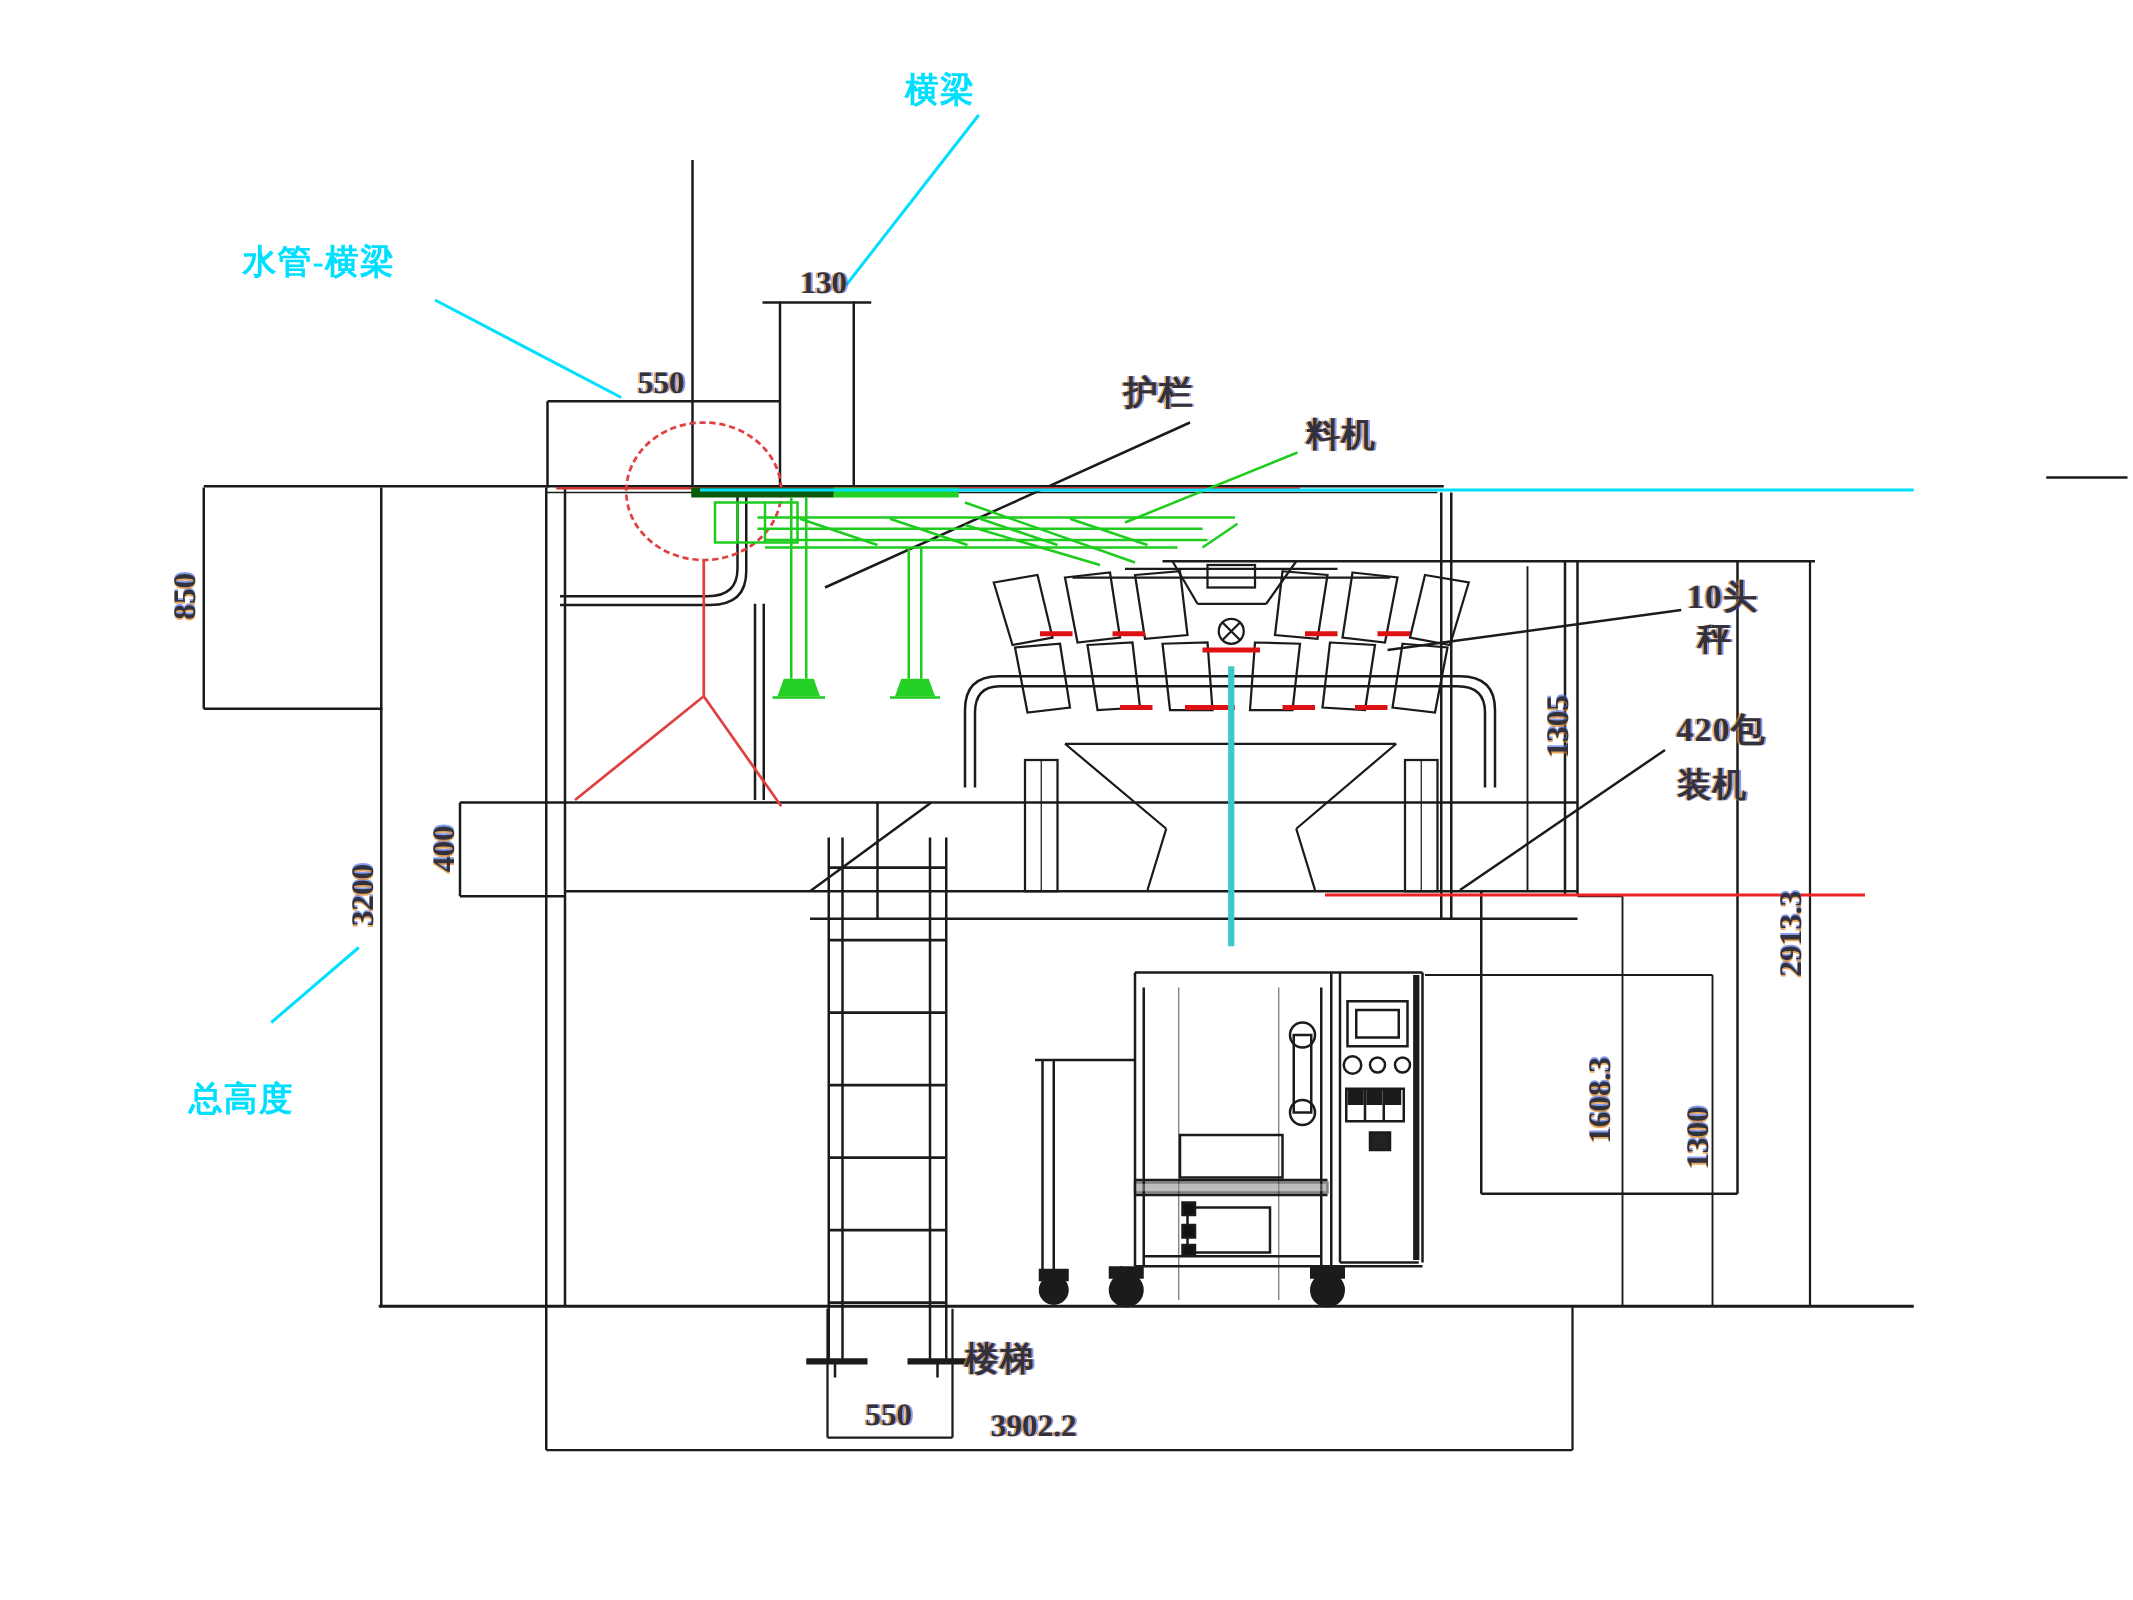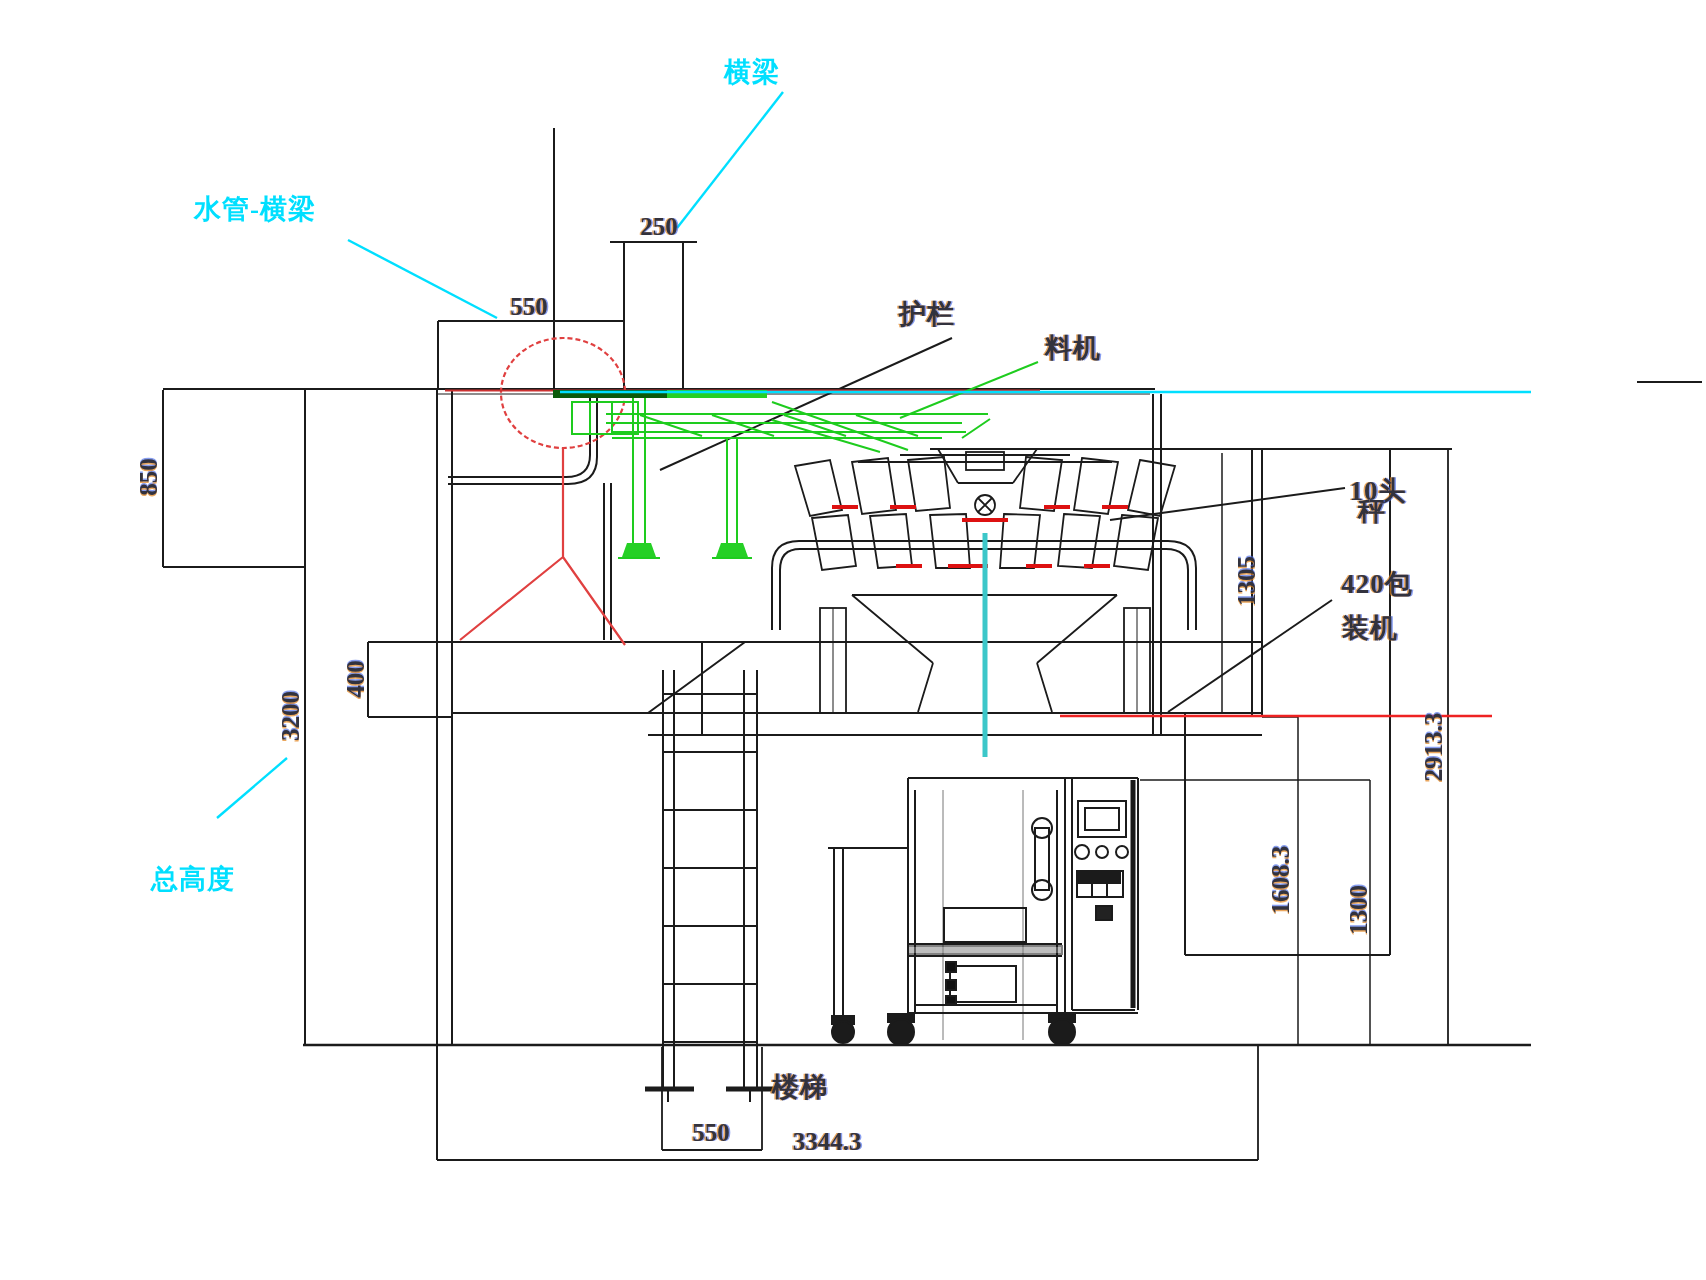--- a/index.html
+++ b/index.html
@@ -192,31 +192,31 @@
     <path d="M217,818 L287,758"></path>
   </g>
 
   <path d="M985,533 V757" stroke="#3cc7c9" stroke-width="5" fill="none"></path>
 </svg>
 
   <div class="lbl cy" style="left:752px;top:72px">横梁</div>
   <div class="lbl cy" style="left:255px;top:209px">水管-横梁</div>
   <div class="lbl" style="left:927px;top:314px">护栏</div>
   <div class="lbl" style="left:1073px;top:348px">料机</div>
-  <div class="lbl" style="left:1378px;top:491px">10头</div>
+  <div class="lbl" style="left:1378px;top:477px">10头</div>
   <div class="lbl" style="left:1372px;top:511px">秤</div>
   <div class="lbl" style="left:1377px;top:584px">420包</div>
   <div class="lbl" style="left:1370px;top:628px">装机</div>
   <div class="lbl cy" style="left:193px;top:879px">总高度</div>
   <div class="lbl" style="left:800px;top:1087px">楼梯</div>
 
-  <div class="lbl dim" style="left:659px;top:227px">250</div>
+  <div class="lbl dim" style="left:659px;top:227px">130</div>
   <div class="lbl dim" style="left:529px;top:307px">550</div>
   <div class="lbl dim rot" style="left:149px;top:477px">850</div>
   <div class="lbl dim rot" style="left:356px;top:679px">400</div>
   <div class="lbl dim rot" style="left:291px;top:716px">3200</div>
   <div class="lbl dim rot" style="left:1247px;top:581px">1305</div>
   <div class="lbl dim rot" style="left:1434px;top:747px">2913.3</div>
   <div class="lbl dim rot" style="left:1281px;top:880px">1608.3</div>
   <div class="lbl dim rot" style="left:1359px;top:910px">1300</div>
   <div class="lbl dim" style="left:711px;top:1133px">550</div>
-  <div class="lbl dim" style="left:827px;top:1142px">3344.3</div>
+  <div class="lbl dim" style="left:827px;top:1142px">3902.2</div>
 </div>
 
 </body></html>

